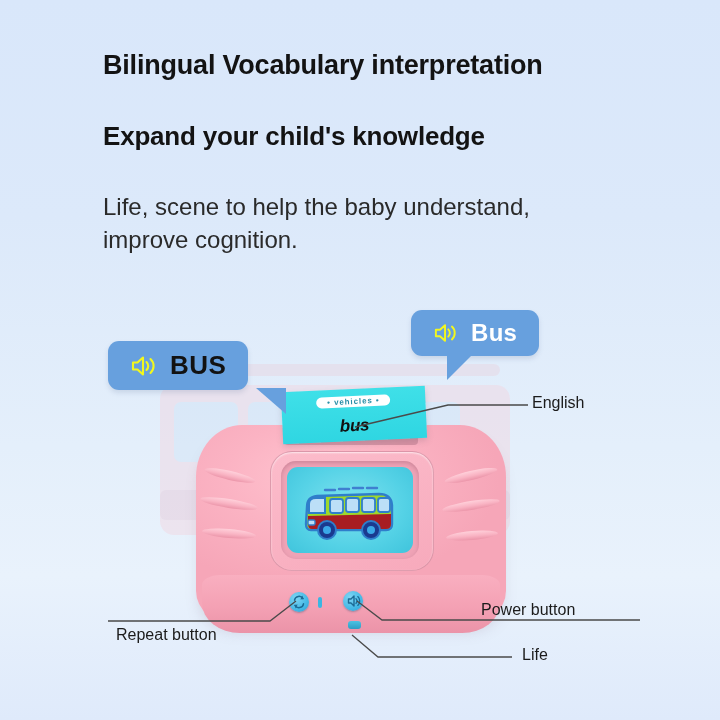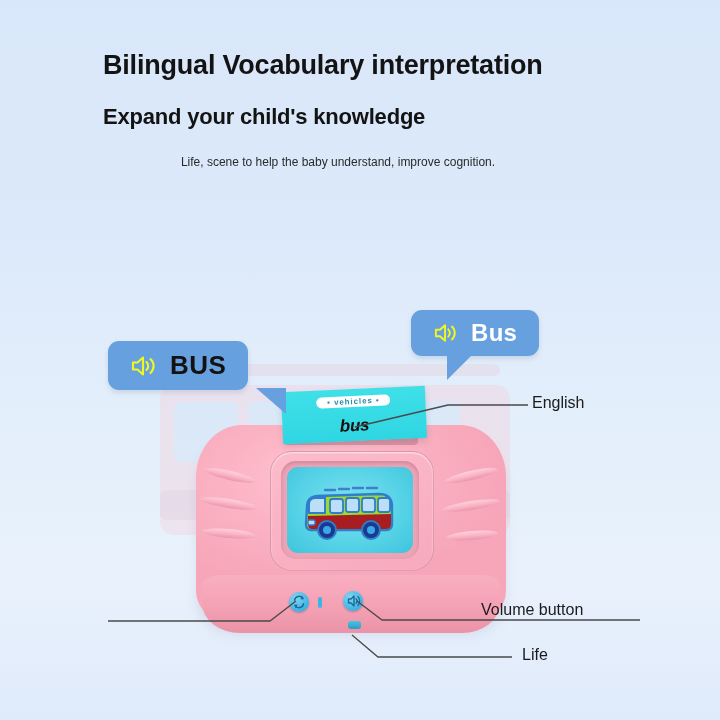--- a/index.html
+++ b/index.html
@@ -14,27 +14,26 @@
     overflow:hidden;
   }
 
   
   .copy{position:absolute;left:103px;top:50px;width:560px;}
   .h1{
     font-size:27px;font-weight:bold;color:#131313;letter-spacing:-.2px;
     line-height:1.15;white-space:nowrap;
   }
   .h2{
-    font-size:22px;font-weight:bold;color:#131313;letter-spacing:-.2px;
-    margin-top:23px;line-height:1.15;white-space:nowrap;
+    font-size:26px;font-weight:bold;color:#131313;letter-spacing:-.2px;
+    margin-top:41px;line-height:1.15;white-space:nowrap;
   }
   .sub{
-    font-size:12px;color:#2a2a2a;margin-top:25px;line-height:1.38;
+    font-size:24px;color:#2a2a2a;margin-top:38px;line-height:1.38;
     max-width:470px;
-    text-align:center;
   }
   #ghostWrap{position:absolute;left:150px;top:350px;width:420px;height:290px;}
 
   
   #device{position:absolute;left:196px;top:425px;width:310px;height:215px;}
 
   .body-shell{
     position:absolute;left:0;top:0;width:310px;height:200px;
     background:
       radial-gradient(ellipse 60% 55% at 38% 26%, #ffc3cf 0%, #fbb3c3 48%, #f6a6b8 100%);
@@ -265,16 +264,17 @@
 
       <path d="M357 601 L382 620 L640 620"></path>
 
       <path d="M352 635 L378 657 L512 657"></path>
 
       <path d="M296 601 L270 621 L108 621"></path>
     </g>
   </svg>
 
   <div class="callout" id="lblEnglish">English</div>
-  <div class="callout" id="lblVolume">Volume button</div>
+  <div class="callout" id="lblVolume">Power button</div>
   <div class="callout" id="lblPower">Life</div>
+  <div class="callout" id="lblRepeat">Repeat button</div>
 
 </div>
 
 </body></html>

